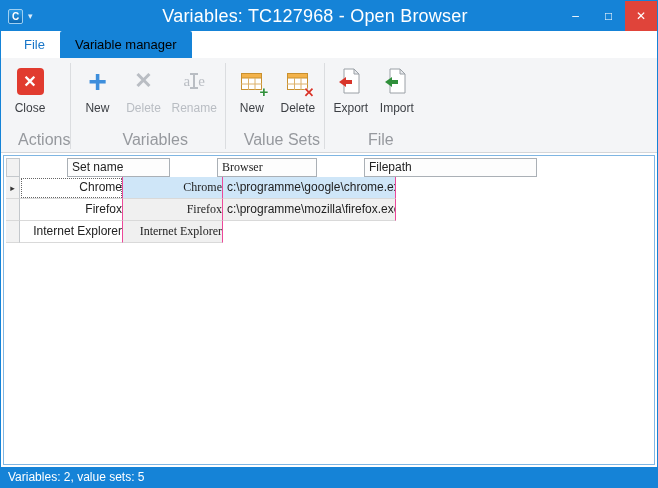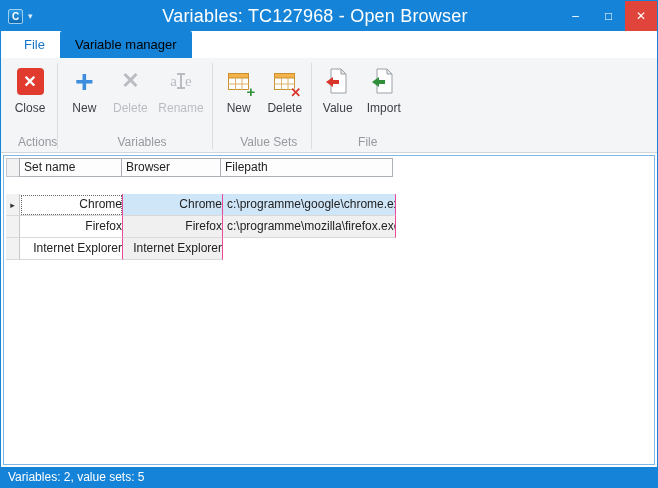--- a/index.html
+++ b/index.html
@@ -49,21 +49,21 @@
 
   
   .ribbon {
     height:95px; flex:0 0 95px;
     background:#f4f5f7; border-bottom:1px solid #d4d6d9;
     display:flex; align-items:stretch; padding:2px 0 0 3px;
   }
   .rgroup { display:flex; flex-direction:column; }
   .rgroup-buttons { display:flex; flex:1; padding:1px 4px 0 4px; gap:2px; }
   .rgroup-label {
-    text-align:center; font-size:12px; color:#96999e; padding:1px 0 3px 0;margin-left:14px;
+    text-align:center; font-size:16px; color:#96999e; padding:1px 0 3px 0;margin-left:14px;
   }
   .rsep { width:1px; background:#dbdde0; margin:3px 0 3px 0; }
 
   .rbtn {
     min-width:44px; padding:3px 4px 2px 4px;
     display:flex; flex-direction:column; align-items:center; justify-content:flex-start;
     font-size:12px; color:#3c3f44; border-radius:2px; cursor:default;
   }
   .rbtn .icon-box {
     height:34px; display:flex; align-items:center; justify-content:center;
@@ -99,29 +99,29 @@
   .arrow-red .arrow-shaft { background:#d8352b; }
   .arrow-green .arrow-head { border-right-color:#2f8f3a; }
   .arrow-green .arrow-shaft { background:#2f8f3a; }
 
   
   .content {
     flex:1; margin:2px 2px 0 2px; border:1px solid #7fb6e3;
     background:#fff; overflow:hidden; position:relative;
   }
   .grid { font-size:12px; color:#222; }
-  .grid-header { display:flex; margin:2px 0 17px 2px; }
+  .grid-header { display:flex; margin:2px 0 0 2px;gap:48px; }
   .hcell {
     height:19px; line-height:17px; padding-left:4px;
     background:#fdfdfd; border:1px solid #aab0b6; margin-left:-1px;
     overflow:hidden; white-space:nowrap;
   }
   .hcell.indicator { width:14px; margin-left:0; background:#f2f2f2; border-color:#c4c8cc; }
   .w-setname { width:103px; }
-  .w-browser { width:100px; }
+  .w-browser { width:100px;font-family:Liberation Serif, serif; }
   .w-filepath { width:173px; }
 
   .grid-row { display:flex; margin-left:2px; height:22px; }
   .cell {
     height:22px; line-height:20px; padding-left:4px;
     border-right:1px solid #ec4899; border-bottom:1px solid #d9d9d9;
     overflow:hidden; white-space:nowrap; background:#fff;text-align:right;
   }
   .cell.indicator {
     width:14px; padding-left:0; background:#f2f2f2;
@@ -243,21 +243,21 @@
           <div class="icon-box">
             <svg width="22" height="26" viewBox="0 0 22 26">
               <path d="M4 1 h10 l5 5 v19 h-15 z" fill="#ffffff" stroke="#9aa0a6"></path>
               <path d="M14 1 l5 5 h-5 z" fill="#e8eaed" stroke="#9aa0a6"></path>
             </svg>
             <span class="arrow-overlay arrow-red">
               <span class="arrow-head"></span>
                 <span class="arrow-shaft"></span>
             </span>
           </div>
-          <span>Value</span>
+          <span>Export</span>
         </div>
         <div class="rbtn">
           <div class="icon-box">
             <svg width="22" height="26" viewBox="0 0 22 26">
               <path d="M4 1 h10 l5 5 v19 h-15 z" fill="#ffffff" stroke="#9aa0a6"></path>
               <path d="M14 1 l5 5 h-5 z" fill="#e8eaed" stroke="#9aa0a6"></path>
             </svg>
             <span class="arrow-overlay arrow-green">
               <span class="arrow-head"></span>
                 <span class="arrow-shaft"></span>

